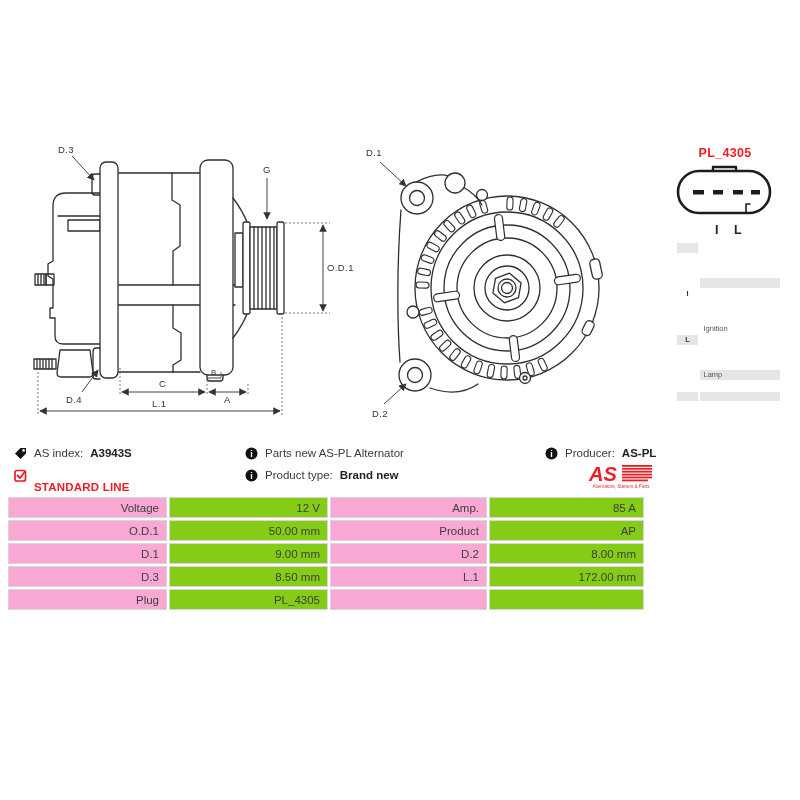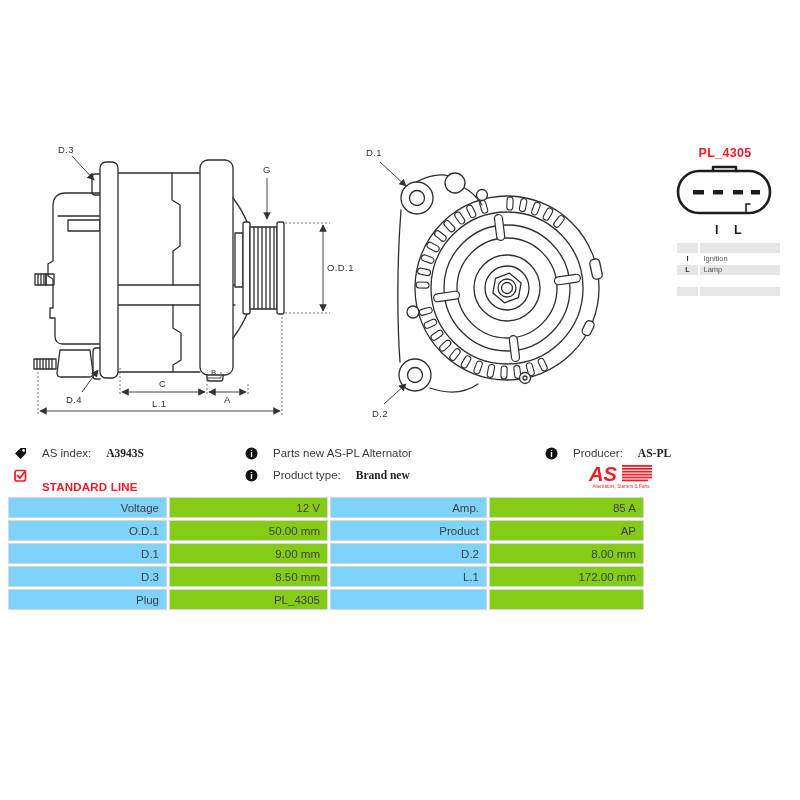--- a/index.html
+++ b/index.html
@@ -12,34 +12,34 @@
   svg text{font-family:"Liberation Sans", sans-serif;}
   .dlabel{font-size:9.5px;fill:#333;letter-spacing:.4px;}
   .dsmall{font-size:8px;fill:#333;}
   
   .plug-title{width:130px;text-align:center;font-size:12.5px;font-weight:bold;color:#ee1c25;letter-spacing:.3px;}
   .pinrow{position:relative;height:16px;}
   .pinrow span{position:absolute;font-weight:bold;font-size:12.5px;color:#222;}
   .legend{display:grid;grid-template-columns:21px 80px;gap:1.5px;margin-left:17px;}
   .legend .cell{height:9.5px;font-size:7.5px;line-height:9.5px;background:#e6e6e6;color:#555;}
   .legend .pin{text-align:center;font-weight:bold;color:#333;}
-  .legend .desc{padding-left:4px;}
+  .legend .desc{padding-left:4px;margin-top:35px;}
   .legend .white{background:#ffffff;}
   .legend .spacer{background:transparent;grid-column:1 / span 2;height:9px;}
   
-  .inforow{display:flex;align-items:center;gap:15px;height:22px;font-size:11.5px;color:#3a3a3a;white-space:nowrap;}
-  .inforow b{color:#222;font-family:Liberation Serif, serif;}
+  .inforow{display:flex;align-items:center;gap:7px;height:22px;font-size:11.5px;color:#3a3a3a;white-space:nowrap;}
+  .inforow b{color:#222;}
   .red-bold{color:#ee1c25;font-weight:bold;letter-spacing:.2px;margin-top:24px;}
   
   table.spec{border-collapse:separate;border-spacing:2px;table-layout:fixed;}
   table.spec td{
     height:19px;border:1px solid #d7d7d7;font-size:11.5px;color:#3f3f3f;
     text-align:right;padding:0 7px 0 2px;overflow:hidden;white-space:nowrap;
   }
-  td.lab{background:#7dd3fc;}
+  td.lab{background:#f9a8d4;}
   td.val{background:#84cc16;}
 </style>
 </head>
 <body>
 
 <svg class="abs" style="left:22px;top:128px;" width="338" height="292" viewBox="0 0 338 292">
   <defs>
     <marker id="ar" viewBox="0 0 10 10" refX="9" refY="5" markerWidth="7.5" markerHeight="7.5" orient="auto-start-reverse">
       <path d="M0,0 L10,5 L0,10 Z" fill="#333"></path>
     </marker>

